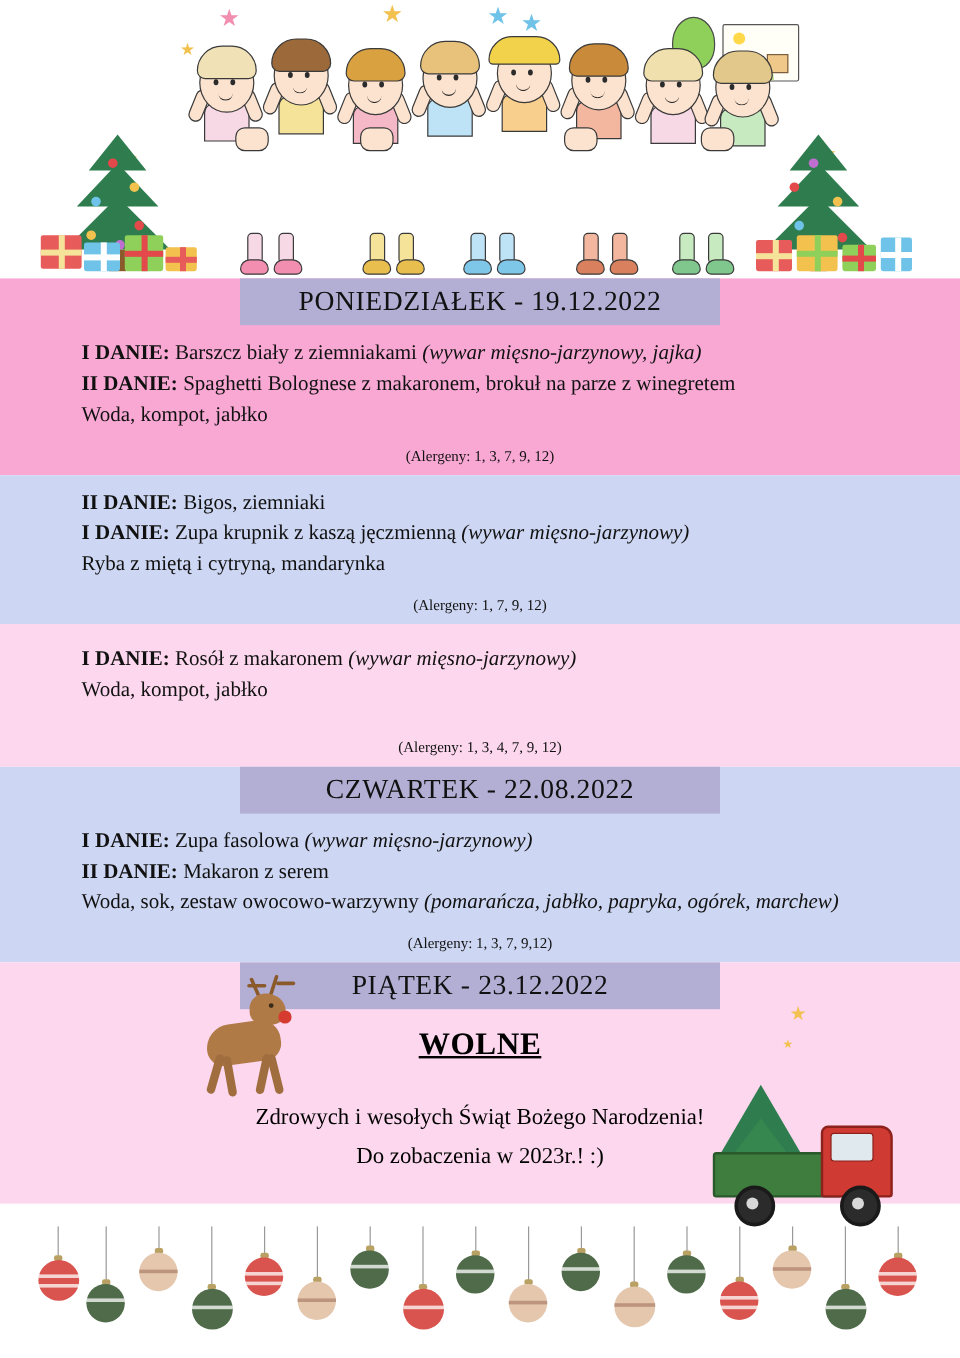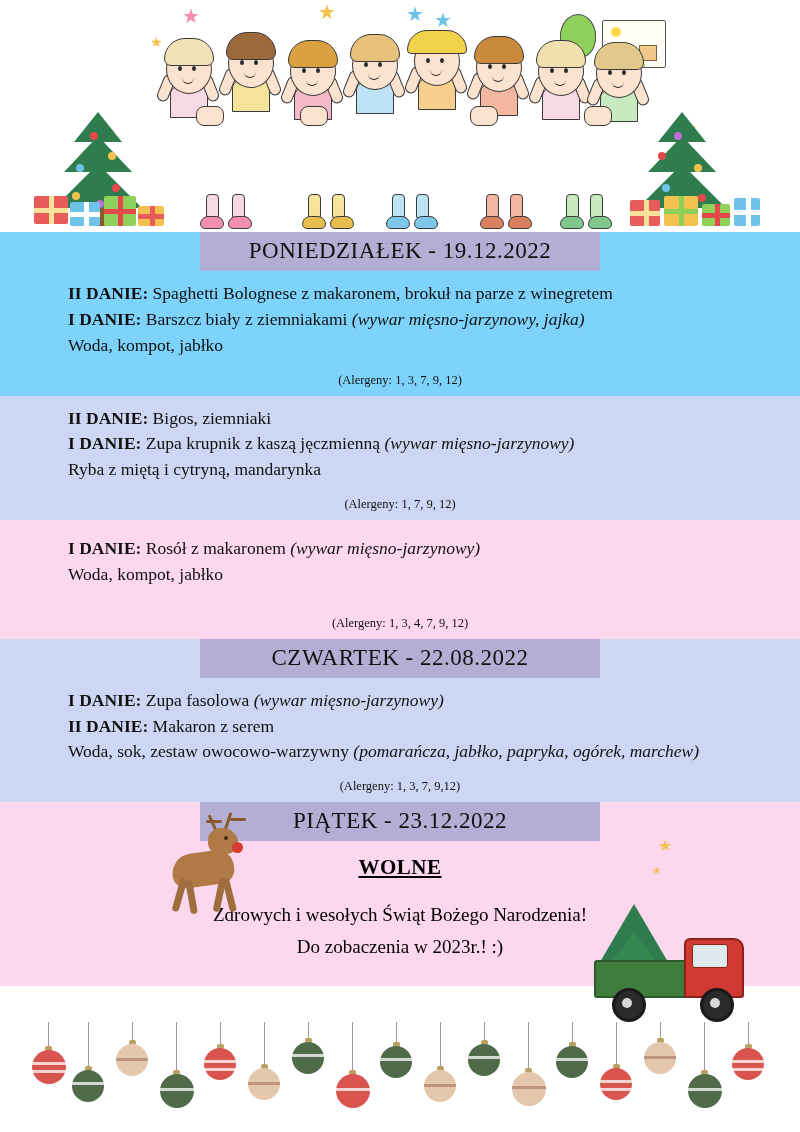--- a/index.html
+++ b/index.html
@@ -273,26 +273,26 @@
     text-align: center;
     font-size: 12.5px;
     padding: 6px 0 8px 0;
     color: #111;
   }
   .free-block {
     text-align: center;
     padding: 14px 0 18px 0;
   }
   .free-word {
-    font-size: 21px;
+    font-size: 26px;
     font-weight: bold;
     text-decoration: underline;
     letter-spacing: 0.5px;
     display: inline-block;
-    margin-bottom: 14px;
+    margin-bottom: 26px;
   }
   .free-line {
     font-size: 19px;
     margin: 10px 0;
   }
 
   
   .reindeer {
     position: absolute;
     left: 150px;
@@ -655,25 +655,25 @@
       <div class="ribbon-h" style="background:#e3484a;"></div>
   </div>
   <div class="gift" style="left:734px; top:198px; width:26px; height:28px; background:#6fc3e8;">
     <div class="ribbon-v" style="background:#fff;"></div>
       <div class="ribbon-h" style="background:#fff;"></div>
   </div>
 </div>
 
 <div class="menu">
 
-  <div class="day-block" style="background:#7dd3fc;">
+  <div class="day-block" style="background:#f9a8d4;">
     <div class="day-header" style="background:#b3aed4;">PONIEDZIAŁEK - 19.12.2022</div>
     <div class="day-body">
+      <div class="line"><b>I DANIE:</b><span> Barszcz biały z ziemniakami </span><i>(wywar mięsno-jarzynowy, jajka)</i></div>
       <div class="line"><b>II DANIE:</b><span> Spaghetti Bolognese z makaronem, brokuł na parze z winegretem</span><i></i></div>
-      <div class="line"><b>I DANIE:</b><span> Barszcz biały z ziemniakami </span><i>(wywar mięsno-jarzynowy, jajka)</i></div>
       <div class="line"><b></b><span>Woda, kompot, jabłko</span><i></i></div>
     </div>
     <div class="allergens">(Alergeny: 1, 3, 7, 9, 12)</div>
   </div>
 
   <div class="day-block" style="background:#cdd6f2;">
     <div class="day-body">
       <div class="line"><b>II DANIE:</b><span> Bigos, ziemniaki</span><i></i></div>
       <div class="line"><b>I DANIE:</b><span> Zupa krupnik z kaszą jęczmienną </span><i>(wywar mięsno-jarzynowy)</i></div>
       <div class="line"><b></b><span>Ryba z miętą i cytryną, mandarynka</span><i></i></div>

